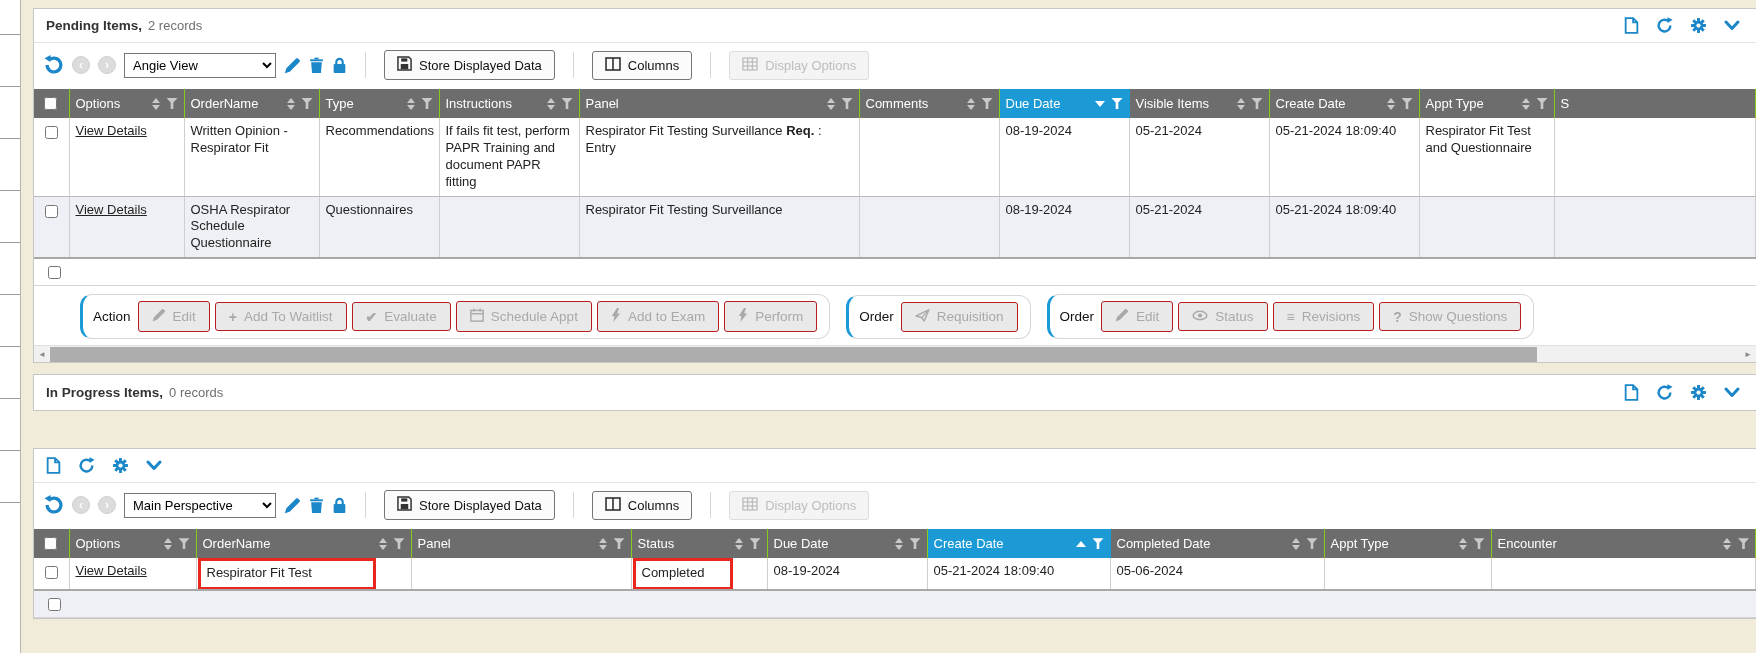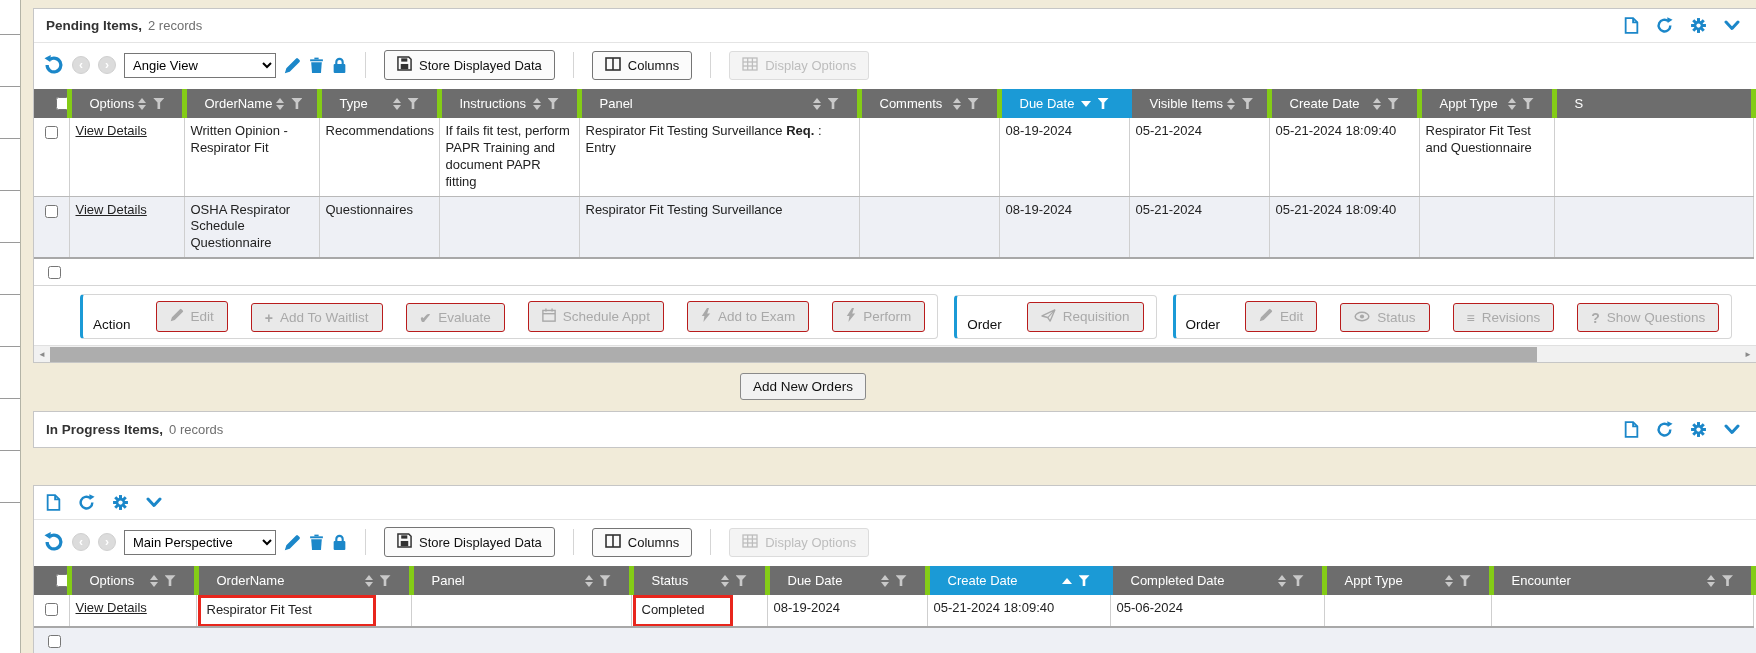--- a/index.html
+++ b/index.html
@@ -36,21 +36,21 @@
   select { min-width:152px; height:25px; border:1px solid #767676; background:#fff;
     font-family:"Liberation Sans", sans-serif; font-size:13px; padding:1px 4px; }
   .vsep { width:1px; height:26px; background:#d5d5d5; margin:0 10px; }
   .tb-btn { display:inline-flex; align-items:center; gap:7px; background:#fbfbfb;
     border:1px solid #757575; border-radius:3px; padding:5px 12px; font-size:13px;
     color:#111; cursor:pointer; font-family:"Liberation Sans", sans-serif; }
   .tb-btn.disabled { background:#f4f4f4; border-color:#dcdcdc; color:#bdbdbd; cursor:default; }
 
   table.grid { border-collapse:collapse; table-layout:fixed; width:1722px; }
   table.grid th { background:#6d6d6d; color:#fff; font-weight:normal; font-size:13px;
-    padding:5px 18px; text-align:left; border-right:5px solid #84cc16; white-space:nowrap;
+    padding:5px 6px; text-align:left; border-right:1px solid #84cc16; white-space:nowrap;
     overflow:hidden; cursor:pointer; }
   table.grid th.sorted { background:#1b9ad6; border-right-color:#1b9ad6; }
   .thx { display:flex; align-items:center; justify-content:space-between; gap:4px; }
   .th-ic { display:flex; align-items:center; gap:7px; }
   .sort { display:inline-flex; flex-direction:column; align-items:center; cursor:pointer; }
   .tri { width:0; height:0; display:block; }
   .tri.up { border-left:4px solid transparent; border-right:4px solid transparent; border-bottom:5px solid #c9c9c9; }
   .tri.down { border-left:4px solid transparent; border-right:4px solid transparent; border-top:5px solid #c9c9c9; margin-top:2px; }
   .tri.sorted-down { border-left:5px solid transparent; border-right:5px solid transparent; border-top:6px solid #fff; }
   .tri.sorted-up { border-left:5px solid transparent; border-right:5px solid transparent; border-bottom:6px solid #fff; }
@@ -64,22 +64,22 @@
   tr.last td { border-bottom:2px solid #a8a8a8; }
   td.chk-col, th.chk-col { text-align:center; vertical-align:top; }
   .lnk { color:#222; text-decoration:underline; cursor:pointer; }
   .lnk.dim { color:#555; }
 
   .select-row { height:27px; display:flex; align-items:center; padding-left:10px;
     border-bottom:1px solid #d5d5d5; background:#fff; }
   .select-row.gray { background:#eef0f5; }
 
   .actionbar { display:flex; align-items:center; gap:16px; margin:8px 0 6px 46px; }
-  .agroup { display:flex; align-items:flex-end; gap:23px; border:1px solid #d6d6d6;
-    border-left:3px solid #1b9ad6; border-radius:4px; padding:6px 12px 6px 10px; background:#fff; }
+  .agroup { display:flex; align-items:center; gap:5px; border:1px solid #d6d6d6;
+    border-left:3px solid #1b9ad6; border-radius:12px; padding:6px 12px 6px 10px; background:#fff; }
   .agroup-label { color:#111; font-size:13.5px; margin-right:2px; }
   .abtn { display:inline-flex; align-items:center; gap:7px; background:#e9e9e9;
     border:1px solid #b91c1c; border-radius:3px; padding:6px 13px; color:#a9a9a9;
     font-size:13.5px; cursor:pointer; font-family:"Liberation Sans", sans-serif; }
   .tic { color:#a9a9a9; font-weight:bold; font-size:14px; line-height:1; }
 
   .hscroll { display:flex; align-items:center; height:17px; border-top:1px solid #e0e0e0; background:#f1f1f1; }
   .sb-arrow { width:16px; text-align:center; font-size:8px; color:#8a8a8a; cursor:pointer; line-height:17px; }
   .sb-track { position:relative; flex:1; height:100%; background:#f1f1f1; }
   .sb-thumb { position:absolute; left:0; top:1px; height:15px; width:88%; background:#adadad; cursor:grab; }
@@ -472,23 +472,20 @@
 
     <div class="hscroll">
       <span class="sb-arrow">◄</span>
       <div class="sb-track">
           <div class="sb-thumb"></div>
         </div>
       <span class="sb-arrow">►</span>
     </div>
   </section>
 
-  <div class="add-orders-wrap">
-    <button class="std-btn">Add New Orders</button>
-  </div>
 
   <section class="panel slim inprog">
     <div class="panel-header noborder">
       <div class="ph-left">
         <span class="ph-title">In Progress Items,</span>
         <span class="ph-count">0 records</span>
       </div>
       <div class="ph-icons">
         <span class="phic">
             <svg width="15" height="17" viewBox="0 0 14 16">

